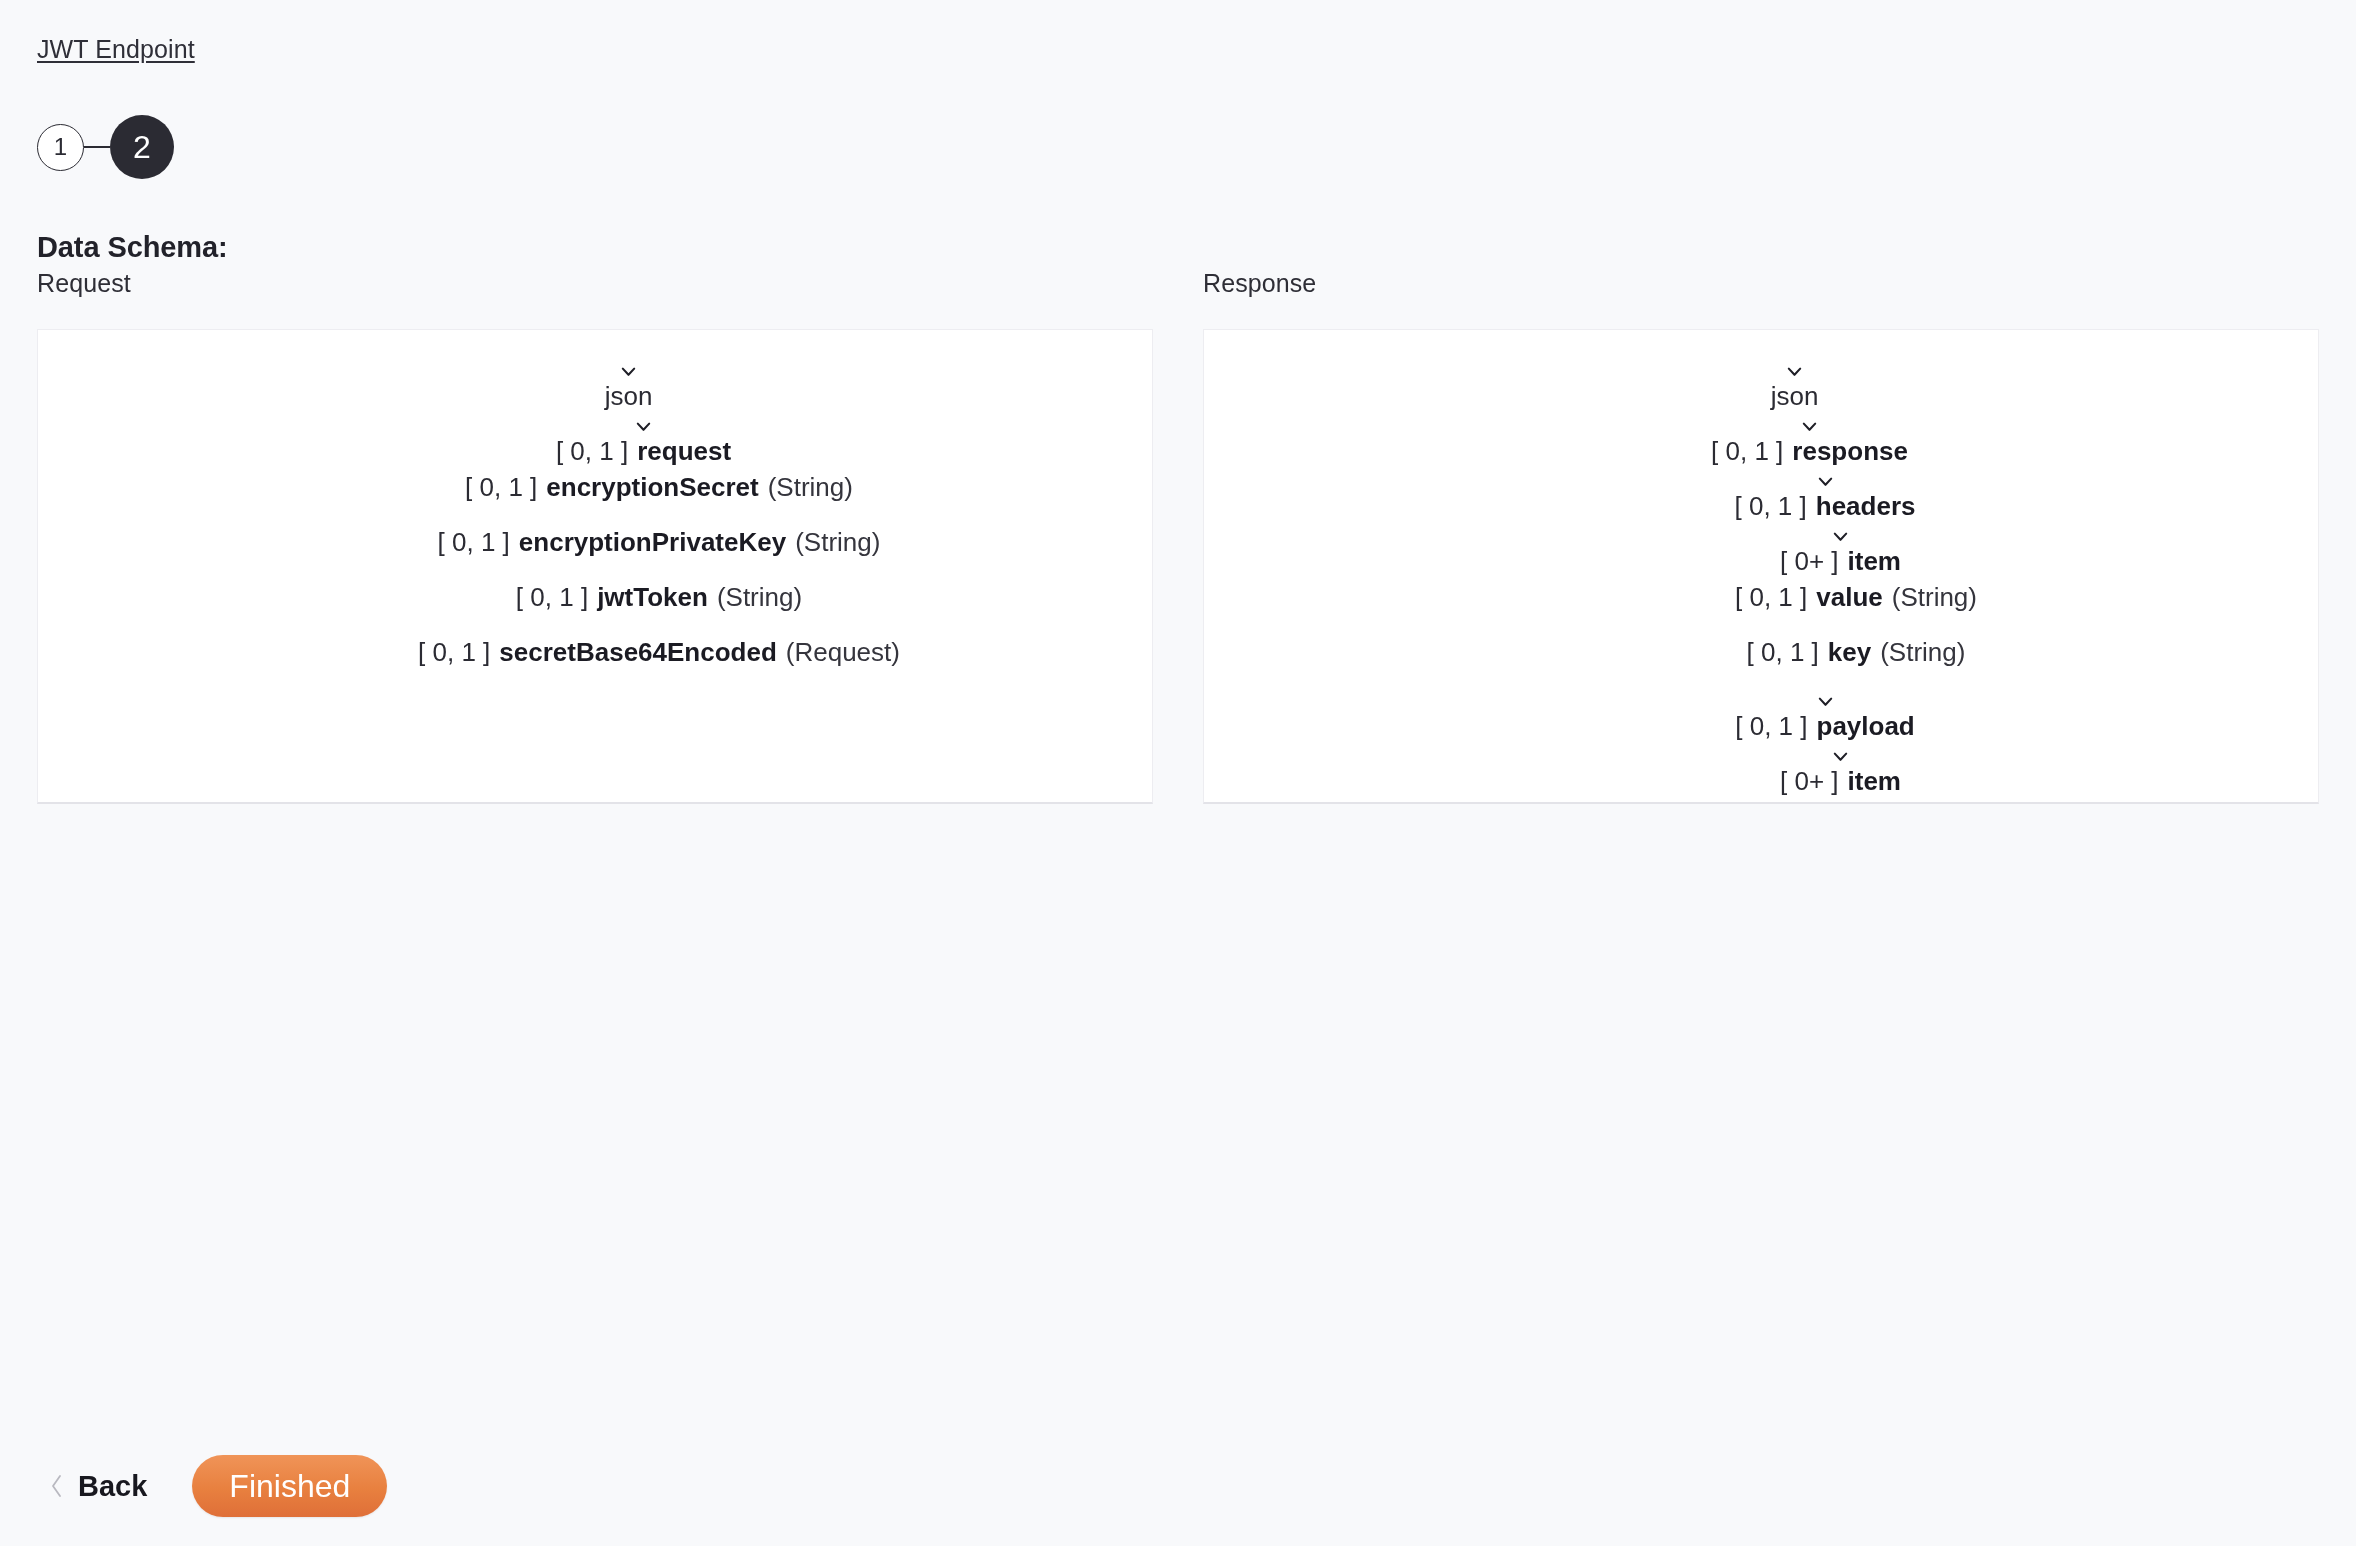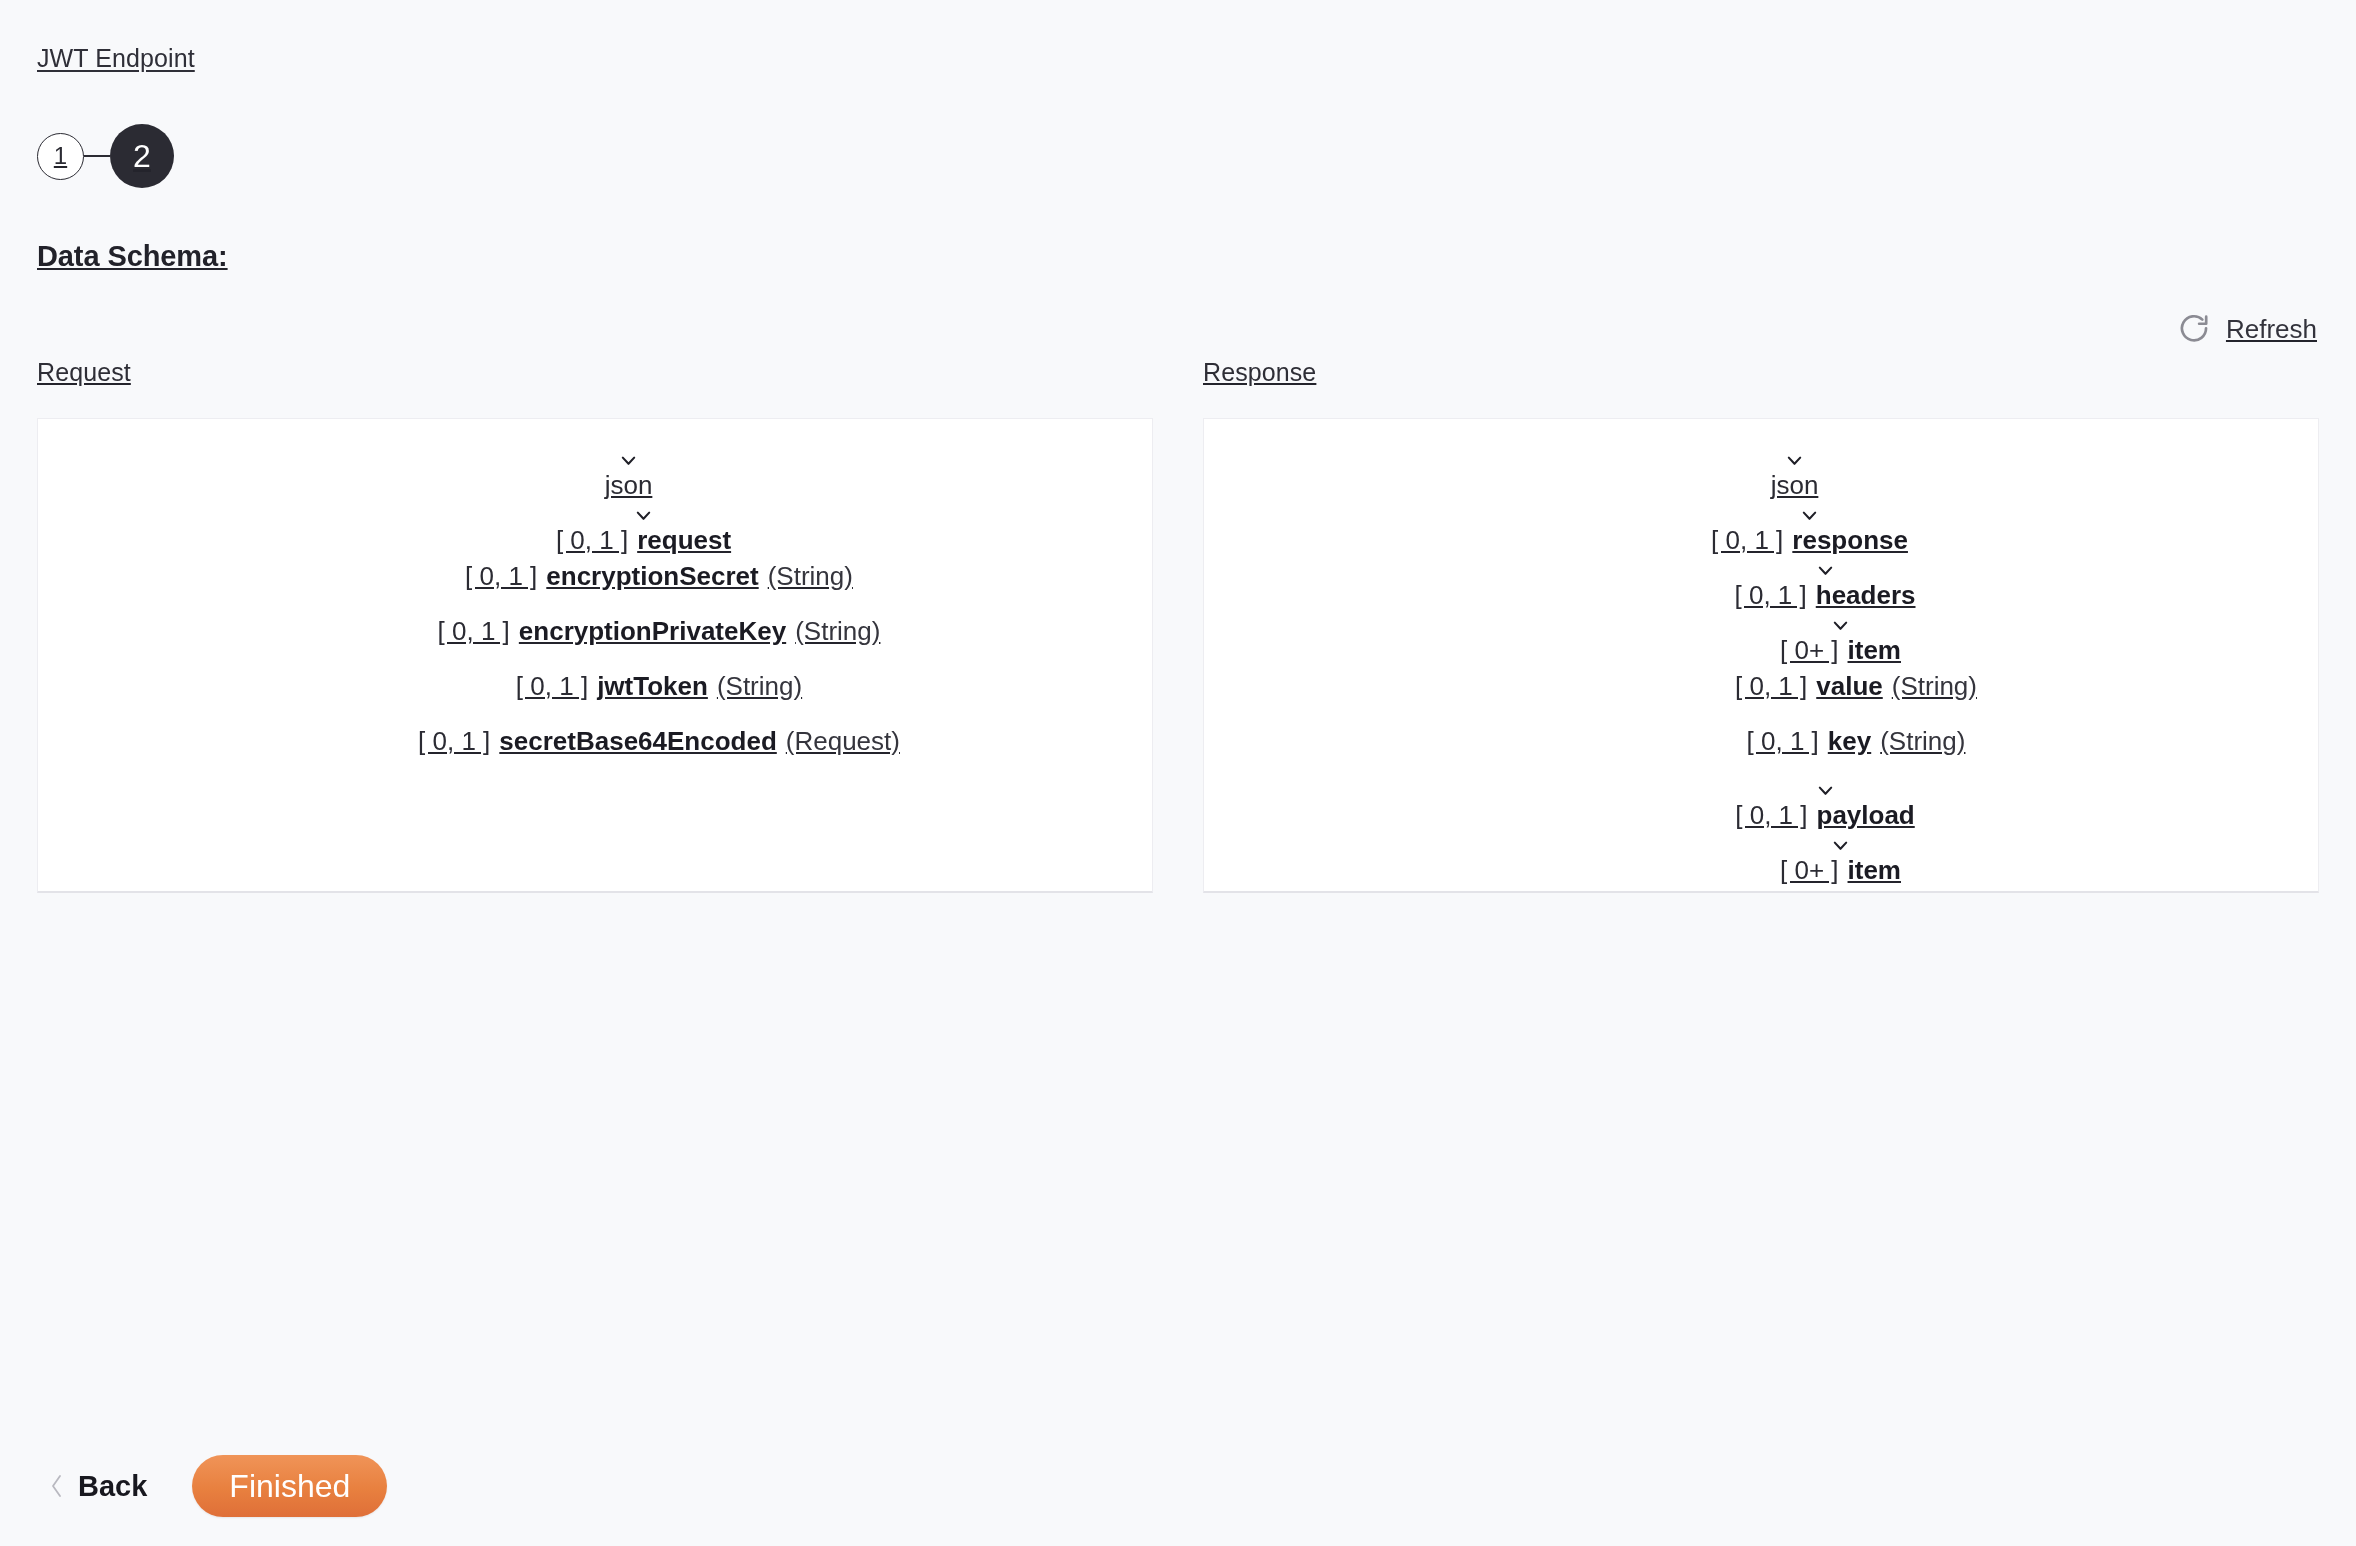--- a/index.html
+++ b/index.html
@@ -14,22 +14,21 @@
     font-family: "Liberation Sans", sans-serif;
     color: #24242c;
     -webkit-font-smoothing: antialiased;
     overflow: hidden;
   }
 
   .page {
     position: relative;
     width: 2356px;
     height: 1546px;
-    padding: 16px 37px;
-    text-decoration: underline;
+    padding: 7px 37px;
   }
 
   
   .breadcrumb-wrap {
     padding-top: 28px;
     height: 62px;
   }
   .breadcrumb-link {
     font-size: 25px;
     color: #2f2f38;
@@ -236,31 +235,20 @@
       <span>1</span>
     </div>
     <div class="step-connector"></div>
     <div class="step step-active">
       <span>2</span>
     </div>
   </div>
 
   <div class="section-heading">Data Schema:</div>
 
-  <div class="refresh-row">
-    <div class="refresh-button">
-      <span class="refresh-icon">
-        <svg width="34" height="34" viewBox="0 0 24 24" fill="none" stroke="#8b8b93" stroke-width="1.9" stroke-linecap="round" stroke-linejoin="round">
-          <path d="M20.5 11.5a8.5 8.5 0 1 1-2.6-6.1"></path>
-          <path d="M20.6 3.3v5.0h-5.0"></path>
-        </svg>
-      </span>
-      <span class="refresh-label">Refresh</span>
-    </div>
-  </div>
 
   <div class="schema-row">
 
     <div class="schema-col">
       <div class="col-label">Request</div>
       <div class="tree-panel" id="request-tree">
           <div class="tree-node lvl-0">
             <span class="twisty">
               <svg width="19" height="19" viewBox="0 0 20 20" fill="none" stroke="#1f1f27" stroke-width="2.2" stroke-linecap="round" stroke-linejoin="round">
                 <path d="M4 7 L10 13.5 L16 7"></path>

